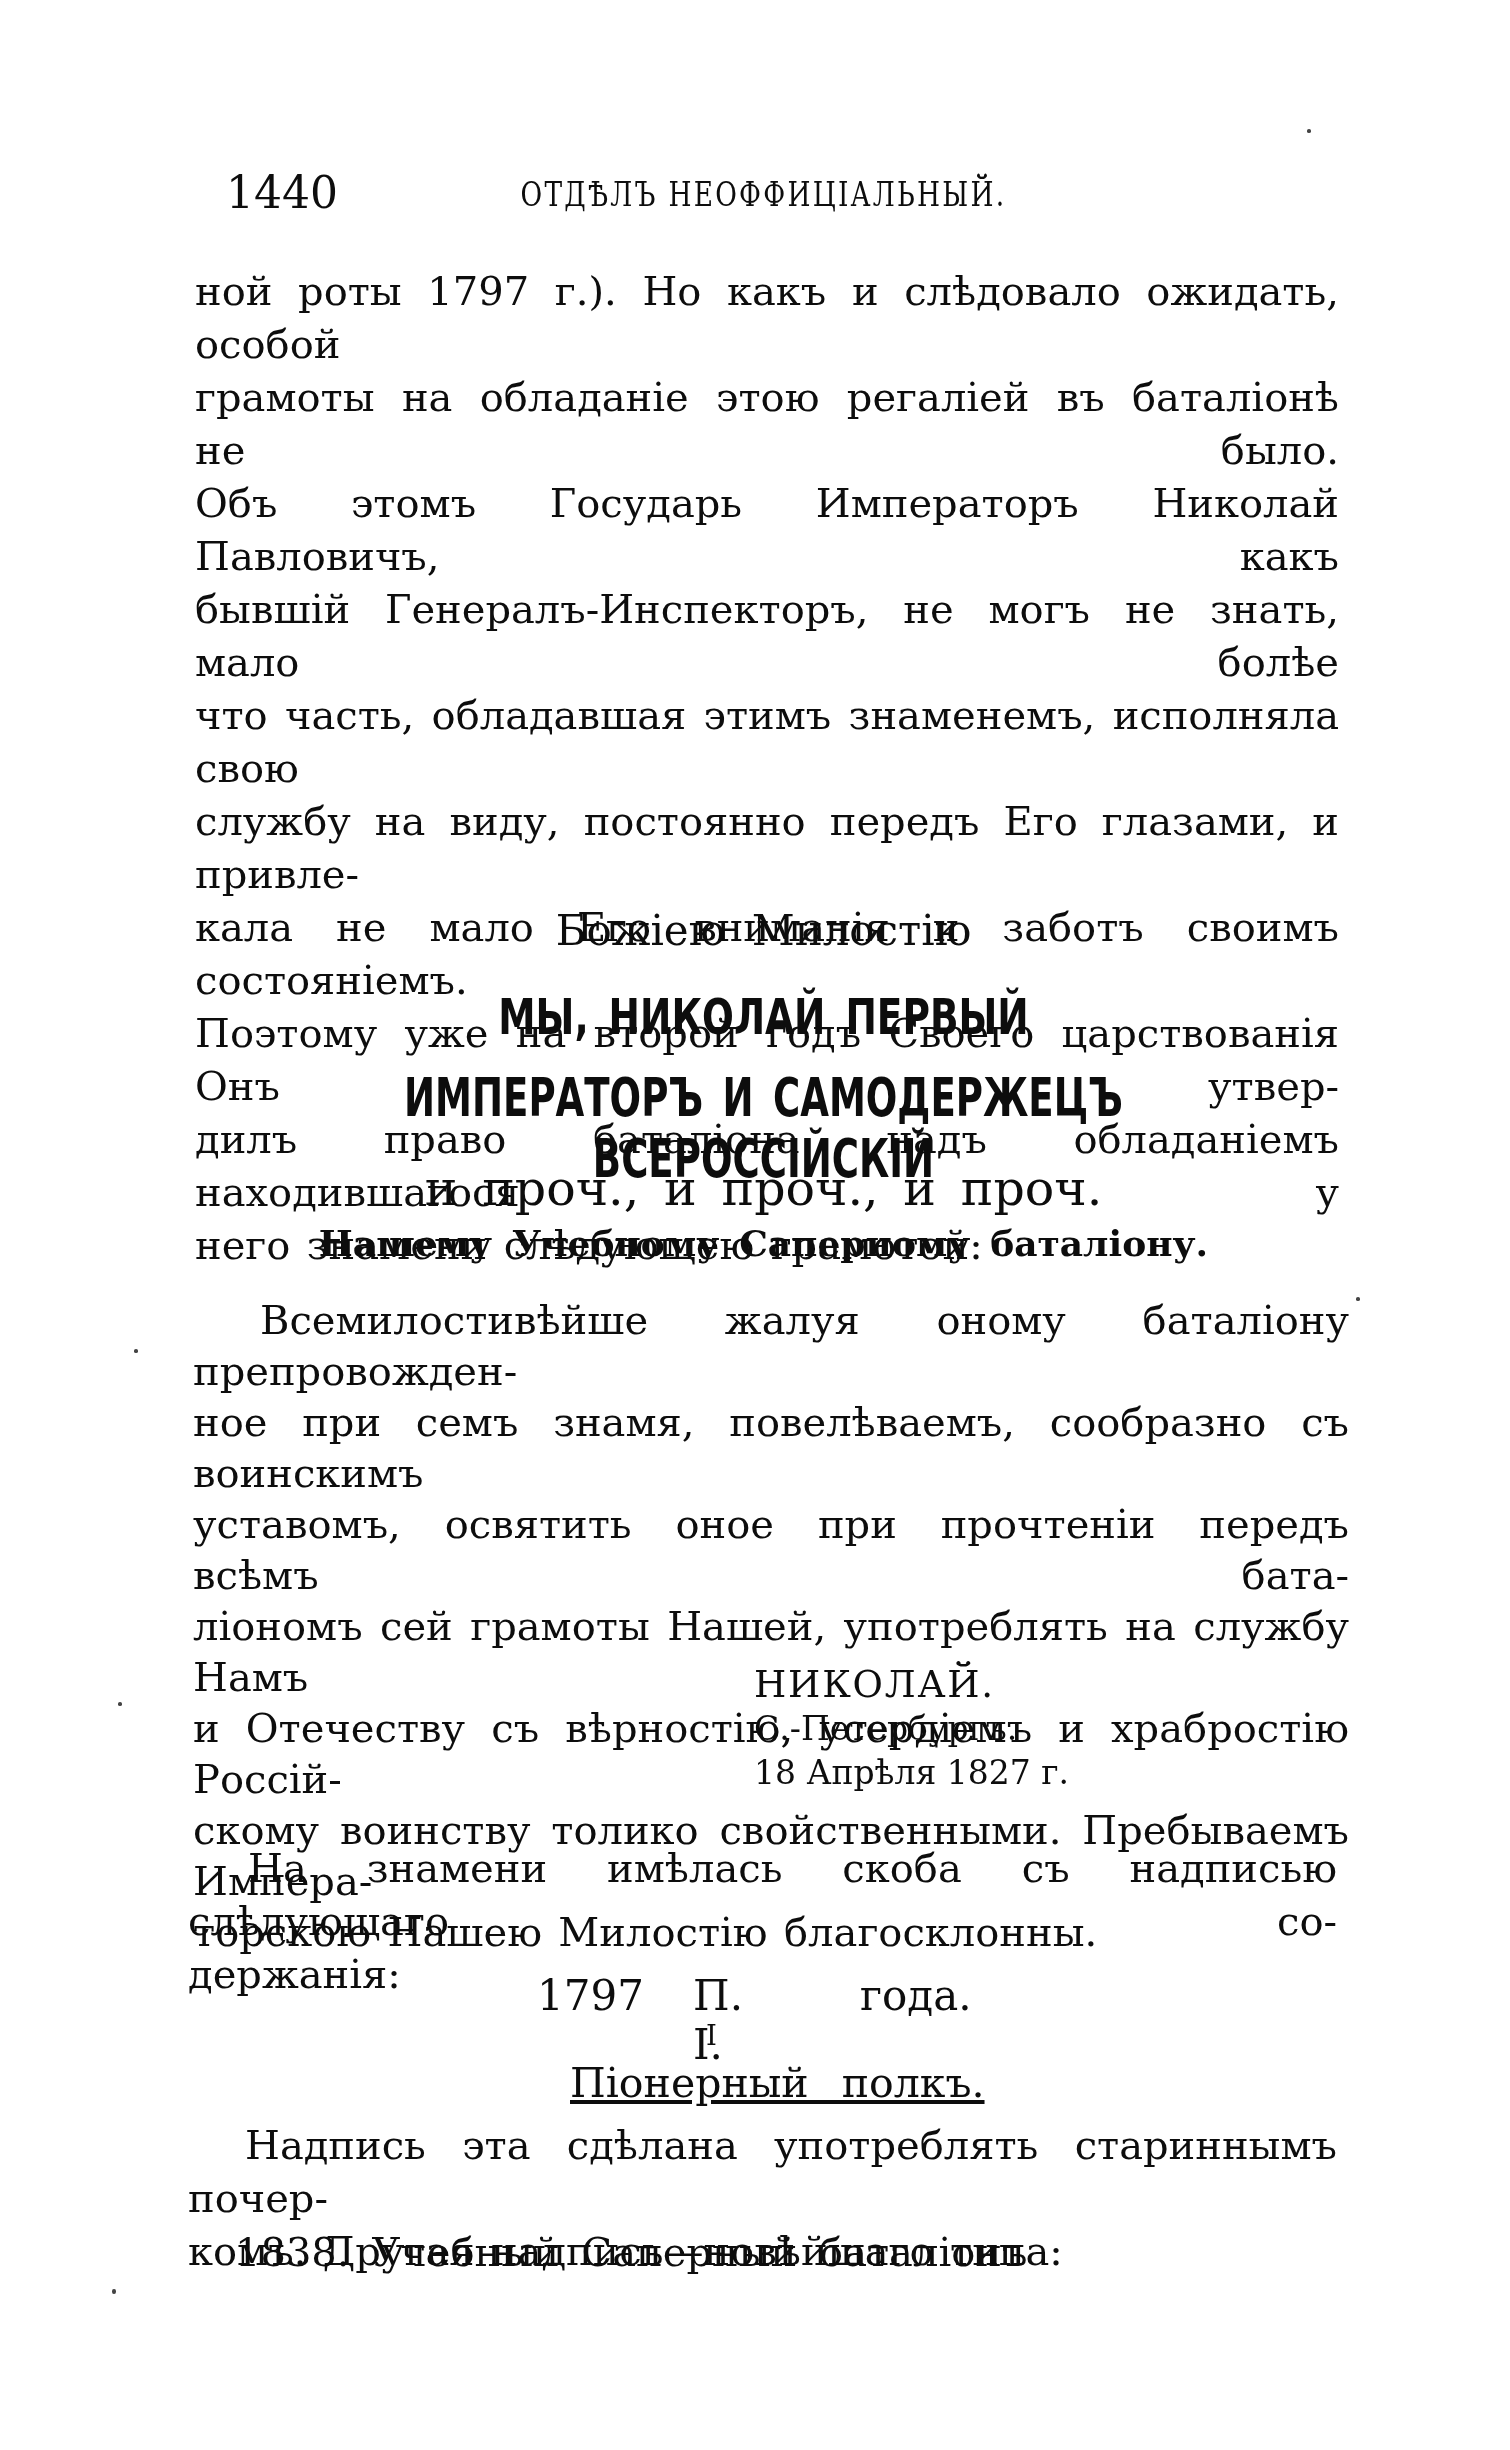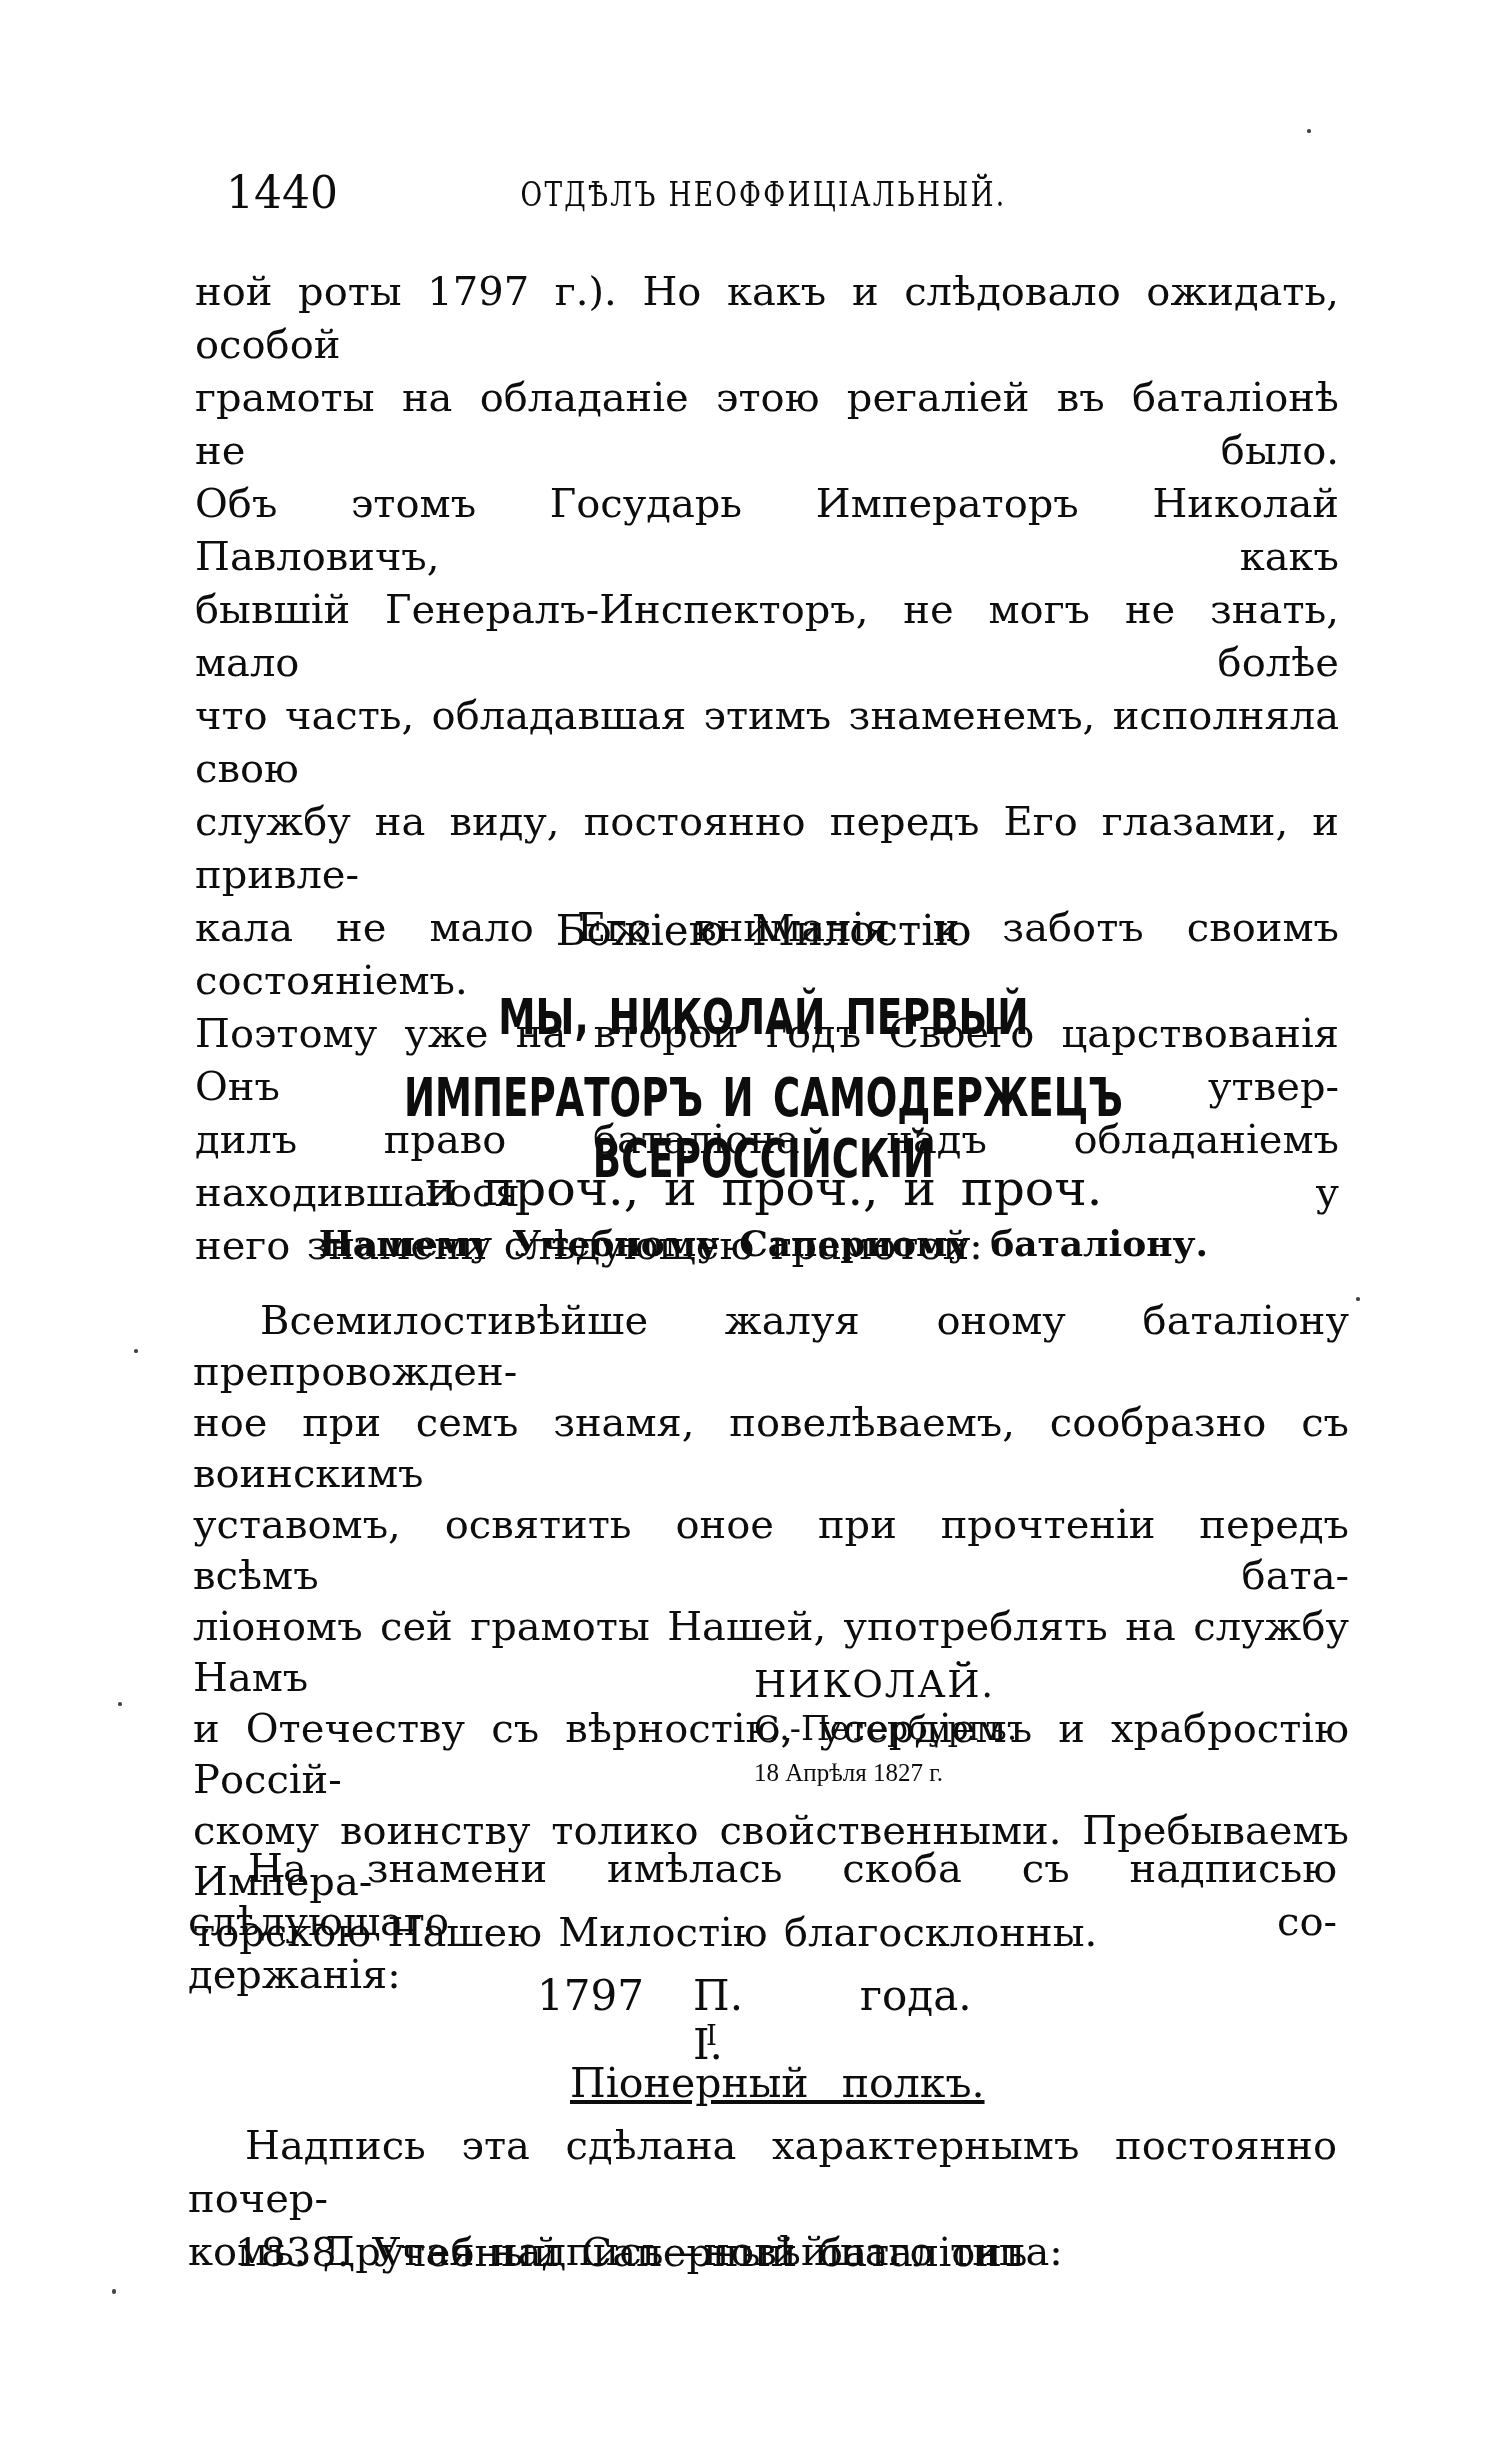--- a/index.html
+++ b/index.html
@@ -38,21 +38,21 @@
     font-size:49px; word-spacing:9.2px; }
   .addressee{ left:188px; top:1222px; width:1151px; text-align:center;
     font-size:36px; font-weight:bold; word-spacing:7.4px; }
 
   .charter-body{ left:193px; top:1295px; width:1156px;
     font-size:40px; line-height:51px; --indent:67px; }
 
   .signature-block{ left:754px; top:1663px; width:460px; text-align:left; }
   .signature-name{ font-size:37px; letter-spacing:1.8px; line-height:44px; }
   .signature-place{ font-size:33px; line-height:44px; }
-  .signature-date{ font-size:25px; line-height:44px;font-family:Liberation Serif, serif; }
+  .signature-date{ font-size:33px; line-height:44px; }
 
   .skoba-para{ left:188px; top:1842px; width:1149px;
     font-size:40px; line-height:53px; --indent:60px; }
 
   .skoba-row{ left:537px; top:1971px; height:55px; font-size:42px; }
   .skoba-year{ position:absolute; left:0; top:0; }
   .skoba-monogram{ position:absolute; left:156px; top:0; }
   .skoba-goda{ position:absolute; left:323px; top:0; }
   .skoba-sub{ left:706px; top:2019px; font-size:27.6px; }
   .skoba-regiment{ left:570px; top:2059px; font-size:41px; word-spacing:20px;text-decoration:underline; }
@@ -121,21 +121,21 @@
     <span class="skoba-year">1797</span>
     <span class="skoba-monogram">П. I.</span>
     <span class="skoba-goda">года.</span>
   </div>
 
   <div class="abs skoba-sub">I</div>
 
   <div class="abs skoba-regiment">Піонерный полкъ.</div>
 
   <div class="abs closing-para para indent-first">
-      <div class="line">Надпись эта сдѣлана характернымъ постоянно почер-</div>
+      <div class="line">Надпись эта сдѣлана употреблять стариннымъ почер-</div>
       <div class="line">комъ. Другая надпись—новѣйшаго типа:</div>
     </div>
 
   <div class="abs second-inscription">1838. Учебный Саперный баталіонъ</div>
 
   <div class="speck" style="left:1307px; top:129px; width:3.7px; height:3.7px;"></div>
   <div class="speck" style="left:134px; top:1349px; width:3.7px; height:3.7px;"></div>
   <div class="speck" style="left:118px; top:1702px; width:3.7px; height:3.7px;"></div>
   <div class="speck" style="left:112px; top:2289px; width:3.7px; height:4.6px;"></div>
   <div class="speck" style="left:1356px; top:1297px; width:3.7px; height:3.7px;"></div>

